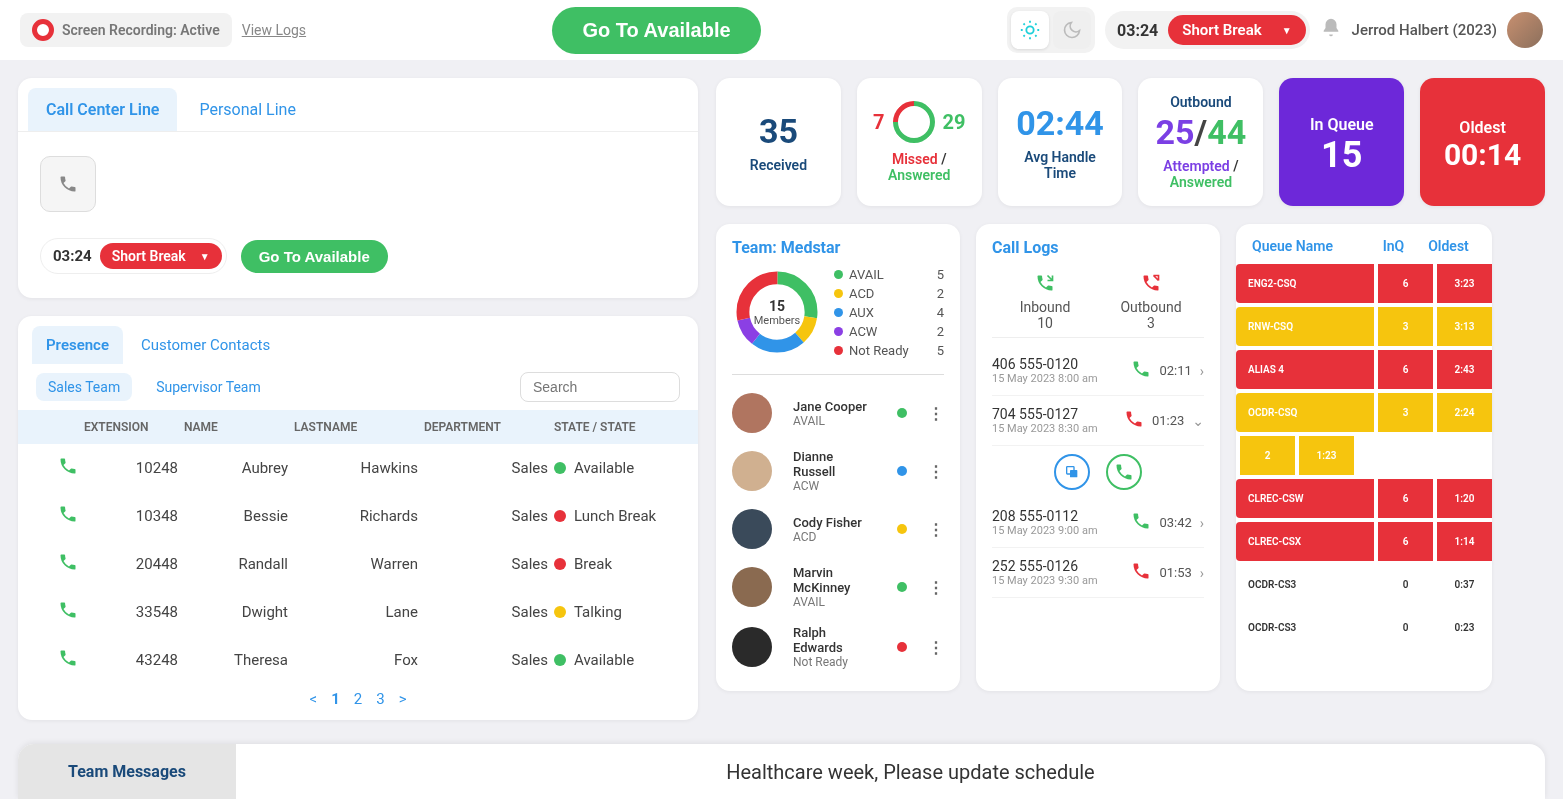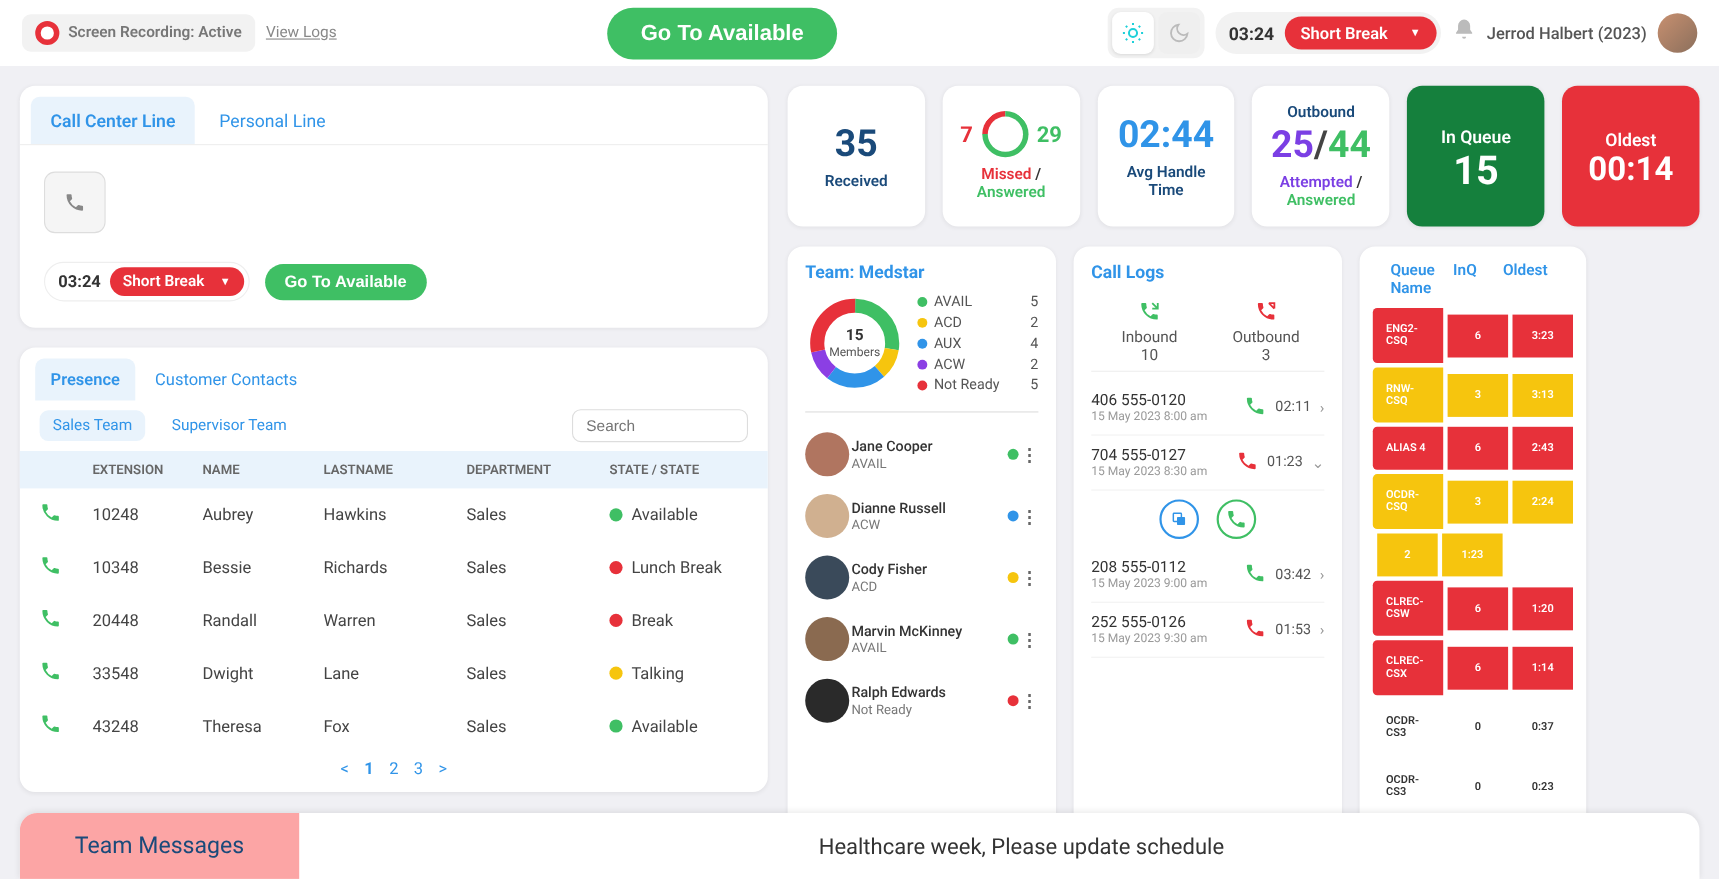--- a/index.html
+++ b/index.html
@@ -46,33 +46,33 @@
 
 .presence-card { padding: 0; }
 .sub-tabs { display: flex; padding: 10px 10px 0 14px; gap: 4px; }
 .sub-tabs .tab { padding: 10px 14px; font-size: 15px; }
 .team-row { display: flex; align-items: center; padding: 8px 18px; gap: 12px; }
 .team-chip { background: #E9F3FC; color: #3094E8; padding: 6px 12px; border-radius: 8px; font-size: 14px; cursor: pointer; }
 .team-chip.inactive { background: transparent; }
 .team-search { margin-left: auto; border: 1px solid #ddd; border-radius: 8px; padding: 6px 12px; font-size: 14px; width: 160px; }
 .agent-thead { display: grid; grid-template-columns: 60px 100px 110px 130px 130px 150px; background: #E9F3FC; padding: 10px 0; font-size: 12px; color: #666; font-weight: 600; }
 .agent-thead > div { padding-left: 6px; }
-.agent-row { display: grid; grid-template-columns: 60px 100px 110px 130px 130px 150px; align-items: center; padding: 12px 0; font-size: 15px; color: #444; }
+.agent-row { display: grid; grid-template-columns: 60px 100px 110px 130px 130px 150px; align-items: center; padding: 12px 0; font-size: 15px; color: #444; text-align: right; }
 .agent-row > div { padding-left: 6px; }
 .state-cell { display: flex; align-items: center; gap: 8px; }
 .dot { width: 12px; height: 12px; border-radius: 50%; display: inline-block; }
 .pagination { display: flex; justify-content: center; gap: 14px; padding: 6px 0 12px; color: #3094E8; font-size: 15px; }
 .pagination span { cursor: pointer; }
 .pagination .cur { font-weight: 700; }
 
 
 .mid-col { flex: 1; display: flex; flex-direction: column; gap: 18px; }
 .metrics-row { display: flex; gap: 16px; }
 .metric { background: #fff; border-radius: 14px; box-shadow: 0 1px 4px rgba(0,0,0,0.06); padding: 16px 10px; text-align: center; flex: 1; display: flex; flex-direction: column; justify-content: center; min-height: 108px; }
-.metric.yellow { background: #15803d; color: #fff; }
+.metric.yellow { background: #6d28d9; color: #fff; }
 .metric.red { background: #E7313A; color: #fff; }
 .metric .big { font-size: 34px; font-weight: 700; }
 .metric .label { font-size: 14px; font-weight: 600; margin-top: 6px; }
 .metric .navy { color: #1a4a7a; }
 .metric .purple { color: #7B3FE4; }
 .metric .green-t { color: #3FBF64; }
 .metric .red-t { color: #E7313A; }
 .metric .blue-t { color: #3094E8; }
 .donut-sm { width: 42px; height: 42px; border-radius: 50%; border: 5px solid #3FBF64; border-top-color: #E7313A; transform: rotate(-45deg); display: inline-block; }
 .metric .split { display: flex; align-items: center; justify-content: center; gap: 8px; }
@@ -84,56 +84,56 @@
 .team-title { color: #3094E8; font-weight: 700; font-size: 16px; margin-bottom: 10px; }
 .team-summary { display: flex; gap: 12px; margin-bottom: 10px; border-bottom: 1px solid #ddd; padding-bottom: 12px; }
 .donut-big { width: 90px; height: 90px; position: relative; }
 .donut-big svg { width: 90px; height: 90px; }
 .donut-label { position: absolute; top: 50%; left: 50%; transform: translate(-50%, -50%); text-align: center; font-size: 11px; color: #555; }
 .donut-label b { display: block; font-size: 14px; color: #333; }
 .team-legend { flex: 1; font-size: 13px; }
 .team-legend-row { display: flex; align-items: center; gap: 6px; margin-bottom: 4px; }
 .team-legend-row .name { flex: 1; color: #555; }
 .team-legend-row .val { color: #555; }
-.member-row { display: flex; align-items: center; gap: 2px; padding: 8px 0; }
+.member-row { display: flex; align-items: center; gap: 21px; padding: 8px 0; }
 .member-avatar { width: 40px; height: 40px; border-radius: 50%; background: #ccc; flex-shrink: 0; }
 .member-info { flex: 1; font-size: 13px; }
 .member-info .nm { font-weight: 500; color: #333; }
 .member-info .st { color: #777; font-size: 12px; }
 .member-dot { width: 10px; height: 10px; border-radius: 50%; }
 .more-dots { color: #666; cursor: pointer; font-weight: 700; }
 
 .logs-card { width: 244px; padding: 14px 16px; }
 .logs-tabs { display: flex; border-bottom: 1px solid #eee; margin-bottom: 8px; }
 .logs-tab { flex: 1; text-align: center; padding: 6px 0; font-size: 14px; color: #555; cursor: pointer; }
 .logs-tab .ic { font-size: 16px; margin-bottom: 2px; }
 .log-row { display: flex; align-items: center; gap: 8px; padding: 10px 0; border-bottom: 1px solid #f2f2f2; cursor: pointer; }
 .log-info { flex: 1; }
 .log-num { font-size: 14px; color: #333; }
 .log-date { font-size: 11px; color: #999; }
 .log-dur { font-size: 13px; color: #555; }
 .log-chev { color: #999; font-size: 14px; }
 .log-actions { display: flex; justify-content: center; gap: 16px; padding: 8px 0; }
 .log-act-btn { width: 36px; height: 36px; border-radius: 50%; border: 2px solid; display: flex; align-items: center; justify-content: center; cursor: pointer; font-size: 16px; }
 
-.queue-card { width: 206px; padding: 14px 12px; }
+.queue-card { width: 256px; padding: 14px 0; }
 .queue-head { display: flex; padding: 0 16px 10px; font-size: 14px; color: #3094E8; font-weight: 600; }
 .queue-head .qn { flex: 1; }
 .queue-head .qi, .queue-head .qo { width: 55px; text-align: center; }
 .queue-row { display: flex; align-items: center; font-size: 10px; color: #fff; font-weight: 600; margin: 0 0 4px 0; }
 .queue-row .qn { flex: 1; padding: 14px 12px; }
 .queue-row .qi, .queue-row .qo { width: 55px; text-align: center; padding: 14px 0; margin-left: 4px; }
 .queue-row.red > div { background: #E7313A; }
 .queue-row.yellow > div { background: #F6C50E; }
 .queue-row.plain > div { background: transparent; color: #333; }
 .queue-row .qn:first-child { border-radius: 4px 0 0 4px; }
 
 
 .footer { position: absolute; bottom: 0; left: 0; right: 0; display: flex; align-items: center; background: #fff; border-radius: 16px 16px 0 0; margin: 0 18px; box-shadow: 0 -1px 6px rgba(0,0,0,0.08); overflow: hidden; }
-.team-msg-tab { background: #fca5a5; color: #1a4a7a; font-weight: 400; padding: 18px 50px; font-size: 21px; cursor: pointer; }
+.team-msg-tab { background: #e5e5e5; color: #1a4a7a; font-weight: 700; padding: 18px 50px; font-size: 16px; cursor: pointer; }
 .footer-ticker { flex: 1; text-align: center; font-size: 20px; color: #333; margin-left: 40px; }
 
 
 .phone-ic { width: 20px; height: 20px; fill: currentColor; }
 .phone-green { color: #3FBF64; }
 .phone-red { color: #E7313A; }
 .phone-grey { color: #888; }
 </style>
 </head>
 <body>

